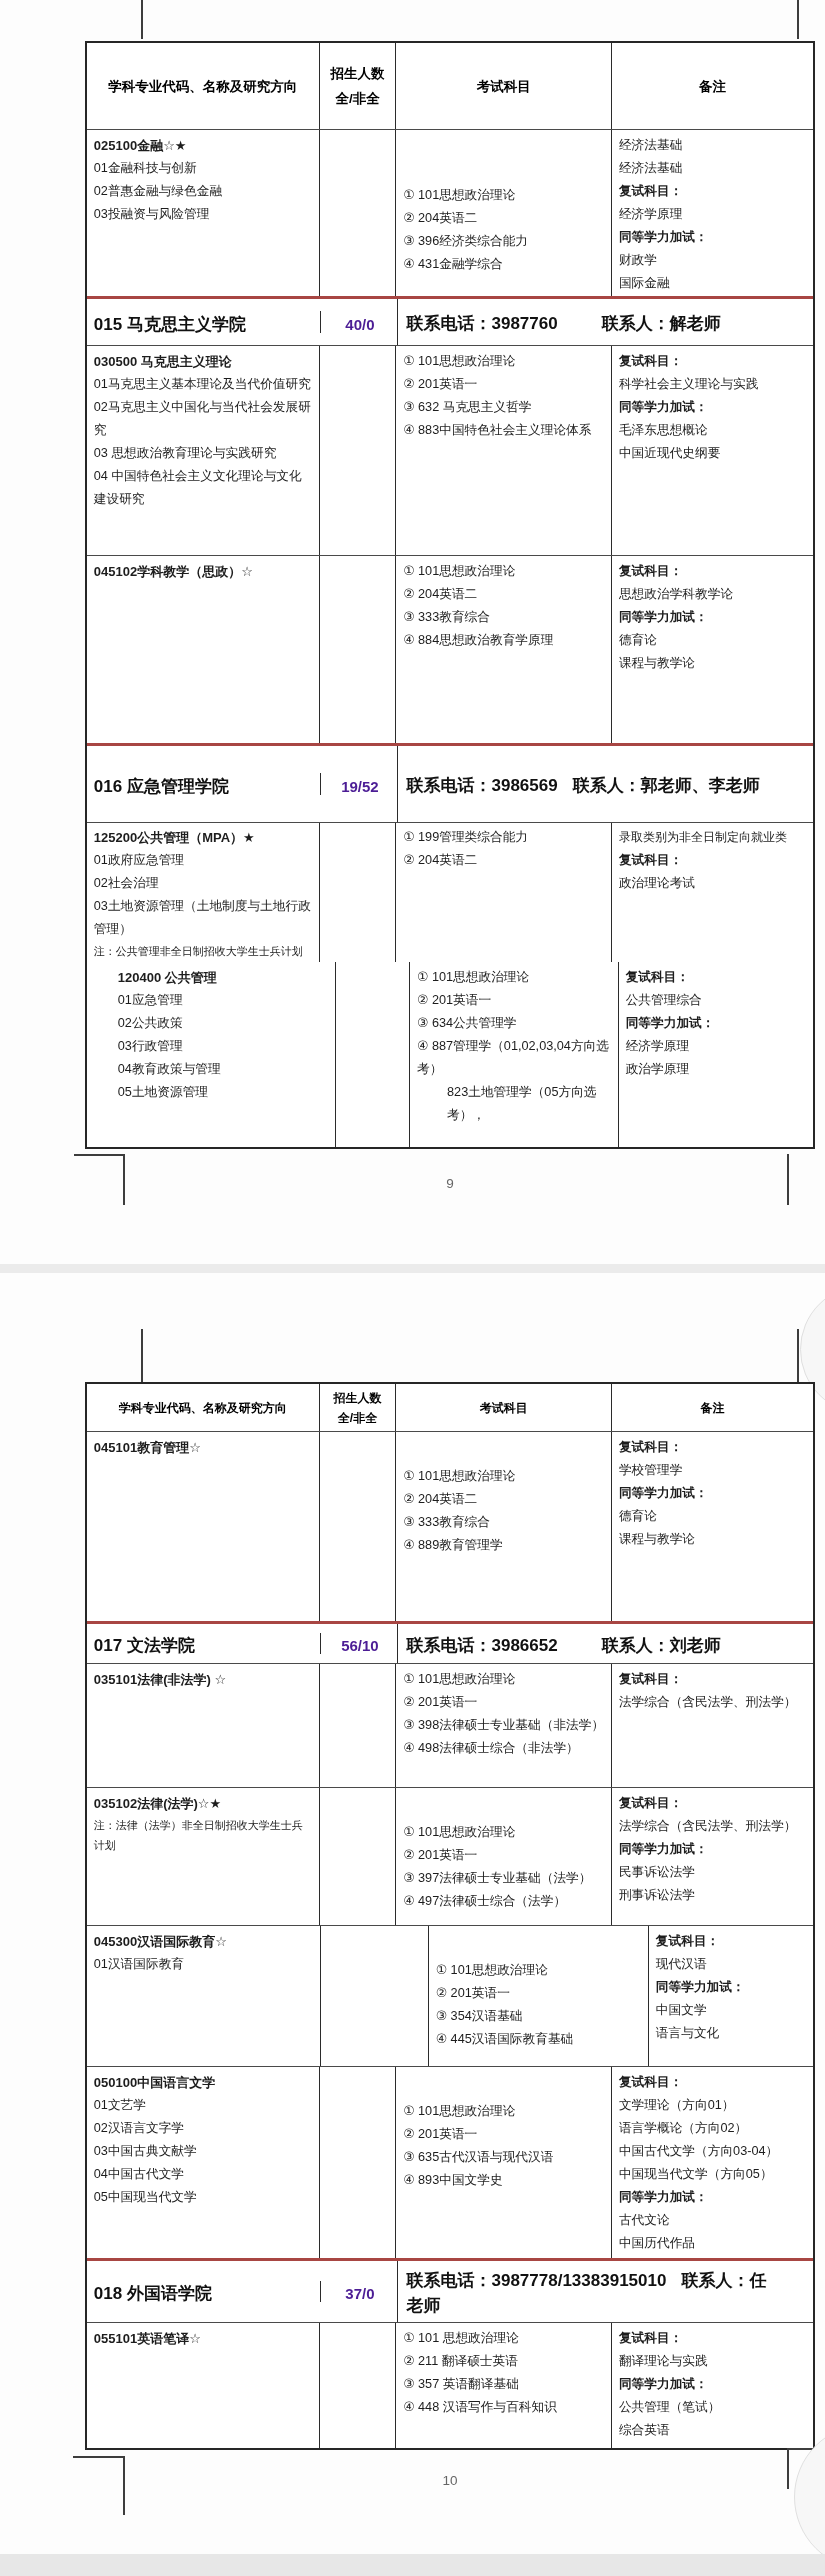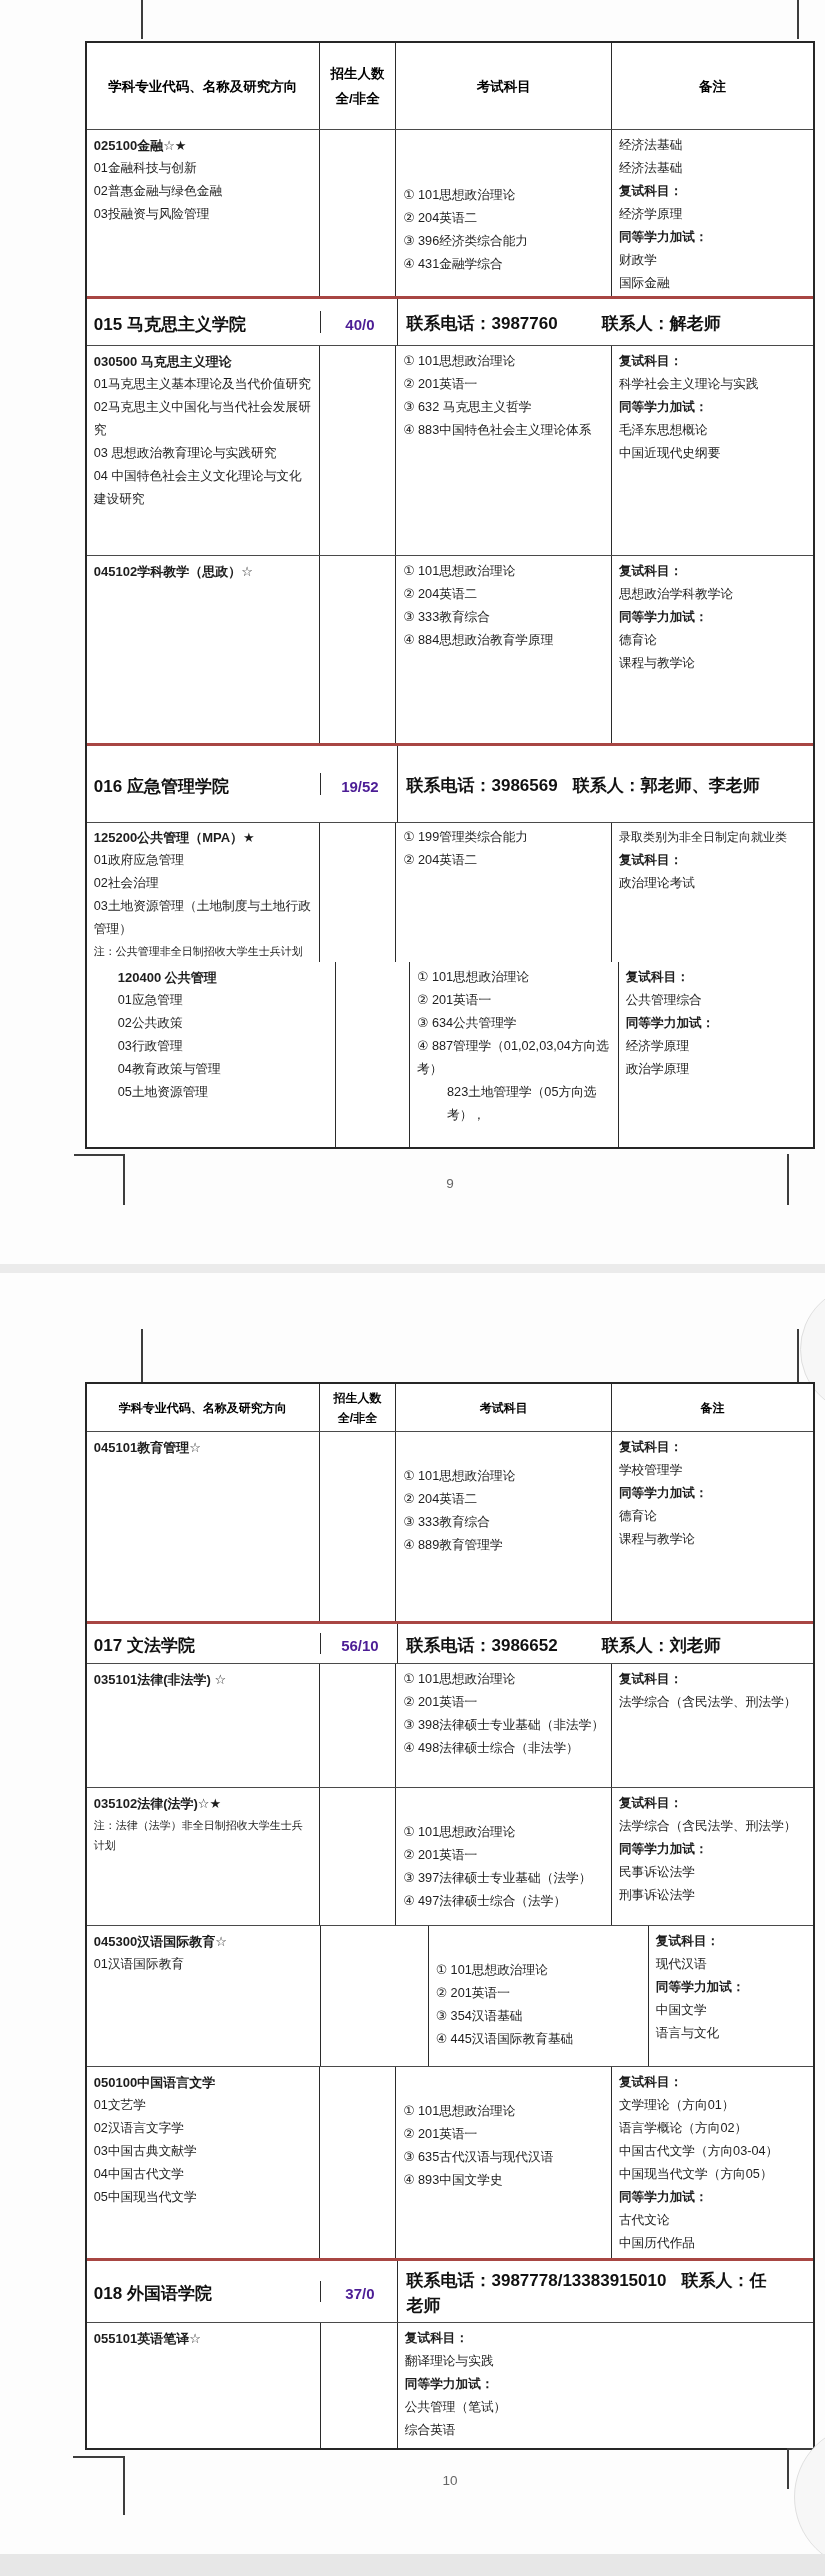--- a/index.html
+++ b/index.html
@@ -366,20 +366,26 @@
           <span>联系电话：3987778/13383915010</span><span class="gapS">联系人：任老师</span>
         </div>
       </div>
     </div>
 
     <div class="row" style="height:126px;">
       <div class="cell c1">
         <div class="ln code">055101英语笔译☆</div>
       </div>
       <div class="cell c2"></div>
+      <div class="cell c3">
+        <div class="ln">① 101 思想政治理论</div>
+        <div class="ln">② 211 翻译硕士英语</div>
+        <div class="ln">③ 357 英语翻译基础</div>
+        <div class="ln">④ 448 汉语写作与百科知识</div>
+      </div>
       <div class="cell c4">
         <div class="ln b">复试科目：</div>
         <div class="ln">翻译理论与实践</div>
         <div class="ln b">同等学力加试：</div>
         <div class="ln">公共管理（笔试）</div>
         <div class="ln">综合英语</div>
       </div>
     </div>
   </div>
 

